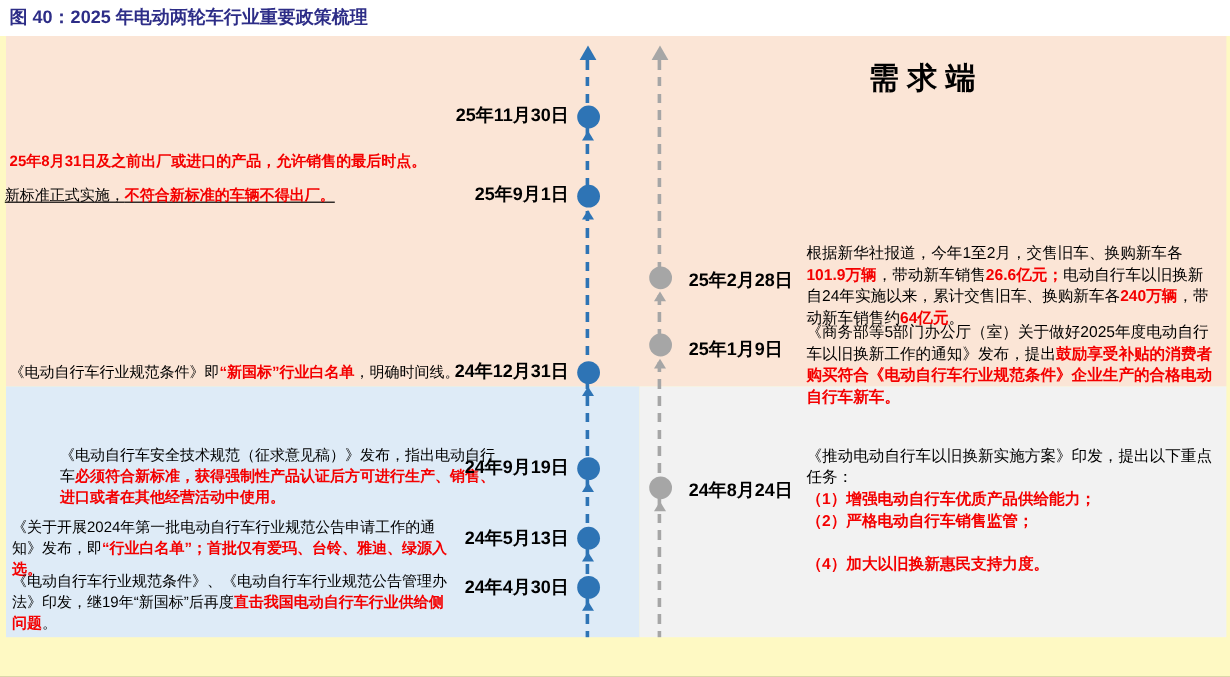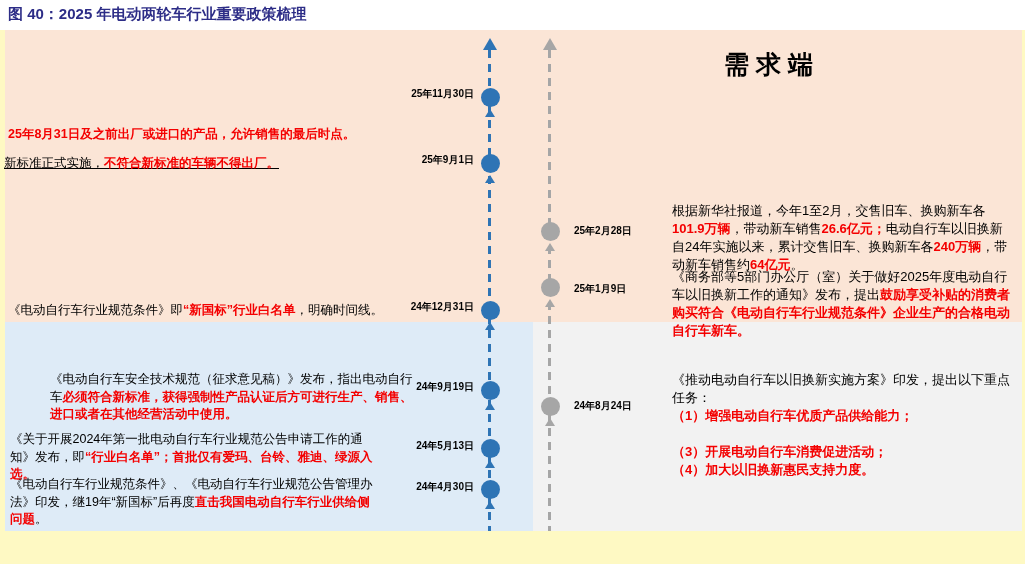--- a/index.html
+++ b/index.html
@@ -22,21 +22,21 @@
   .tl-blue{left:488px;background:repeating-linear-gradient(to bottom,var(--blue) 0 8px,transparent 8px 14px);}
   .tl-gray{left:548px;background:repeating-linear-gradient(to bottom,var(--gray) 0 8px,transparent 8px 14px);}
   .arrow-up{position:absolute;width:0;height:0;border-left:7px solid transparent;border-right:7px solid transparent;}
   .tip-blue{left:483px;top:38px;border-bottom:12px solid var(--blue);}
   .tip-gray{left:543px;top:38px;border-bottom:12px solid var(--gray);}
   .dot{position:absolute;width:19px;height:19px;border-radius:50%;}
   .dot-arrow{position:absolute;width:0;height:0;border-left:5px solid transparent;border-right:5px solid transparent;}
   .ev-text{position:absolute;color:#000;}
   .s-text{font-size:12.5px;line-height:17.5px;}
   .d-text{font-size:13px;line-height:18px;}
-  .ev-date{position:absolute;font-size:10px;font-weight:bold;color:#000;white-space:nowrap;}
+  .ev-date{position:absolute;font-size:15px;font-weight:bold;color:#000;white-space:nowrap;}
   .s-date{width:98px;text-align:right;}
   .red{color:var(--red);font-weight:bold;}
   .nowrap{white-space:nowrap;}
 </style>
 </head>
 <body>
 
 <div id="stage">
   <div class="titlebar">
     <div class="figtitle">图 40：2025 年电动两轮车行业重要政策梳理</div>
@@ -65,21 +65,21 @@
       <div class="ev-text s-text" style="left: 10px; top: 431px; width: 368px;"><span>《关于开展2024年第一批电动自行车行业规范公告申请工作的通知》发布，即</span><span class="red">“行业白名单”；首批仅有爱玛、台铃、雅迪、绿源入选。</span></div>
       <div class="ev-date s-date" style="left: 376px; top: 439px;">24年5月13日</div>
       <div class="ev-text s-text" style="left: 10px; top: 476px; width: 368px;"><span>《电动自行车行业规范条件》、《电动自行车行业规范公告管理办法》印发，继19年“新国标”后再度</span><span class="red">直击我国电动自行车行业供给侧问题</span><span>。</span></div>
       <div class="ev-date s-date" style="left: 376px; top: 480px;">24年4月30日</div>
     </div>
   <div id="demand-events">
       <div class="ev-text d-text" style="left: 672px; top: 202px; width: 342px;"><span>根据新华社报道，今年1至2月，交售旧车、换购新车各</span><span class="red">101.9万辆</span><span>，带动新车销售</span><span class="red">26.6亿元；</span><span>电动自行车以旧换新自24年实施以来，累计交售旧车、换购新车各</span><span class="red">240万辆</span><span>，带动新车销售约</span><span class="red">64亿元</span><span>。</span></div>
       <div class="ev-date" style="left: 574px; top: 224px;">25年2月28日</div>
       <div class="ev-text d-text" style="left: 672px; top: 268px; width: 342px;"><span>《商务部等5部门办公厅（室）关于做好2025年度电动自行车以旧换新工作的通知》发布，提出</span><span class="red">鼓励享受补贴的消费者购买符合《电动自行车行业规范条件》企业生产的合格电动自行车新车。</span></div>
       <div class="ev-date" style="left: 574px; top: 282px;">25年1月9日</div>
-      <div class="ev-text d-text" style="left: 672px; top: 371px; width: 342px;"><span>《推动电动自行车以旧换新实施方案》印发，提出以下重点任务：</span><br><span class="red">（1）增强电动自行车优质产品供给能力；</span><br><br><span class="red">（3）开展电动自行车消费促进活动；</span><br><span class="red">（4）加大以旧换新惠民支持力度。</span></div>
+      <div class="ev-text d-text" style="left: 672px; top: 371px; width: 342px;"><span>《推动电动自行车以旧换新实施方案》印发，提出以下重点任务：</span><br><span class="red">（1）增强电动自行车优质产品供给能力；</span><br><span class="red">（2）严格电动自行车销售监管；</span><br><br><span class="red">（4）加大以旧换新惠民支持力度。</span></div>
       <div class="ev-date" style="left: 574px; top: 399px; text-align: center;">24年8月24日</div>
     </div>
   <div id="nodes">
       <div class="dot" style="left: 480.5px; top: 88px; background: var(--blue);"></div>
       <div class="dot-arrow" style="left: 485px; top: 109px; border-bottom: 8px solid var(--blue);"></div>
       <div class="dot" style="left: 480.5px; top: 154px; background: var(--blue);"></div>
       <div class="dot-arrow" style="left: 485px; top: 175px; border-bottom: 8px solid var(--blue);"></div>
       <div class="dot" style="left: 480.5px; top: 301px; background: var(--blue);"></div>
       <div class="dot-arrow" style="left: 485px; top: 322px; border-bottom: 8px solid var(--blue);"></div>
       <div class="dot" style="left: 480.5px; top: 381px; background: var(--blue);"></div>

